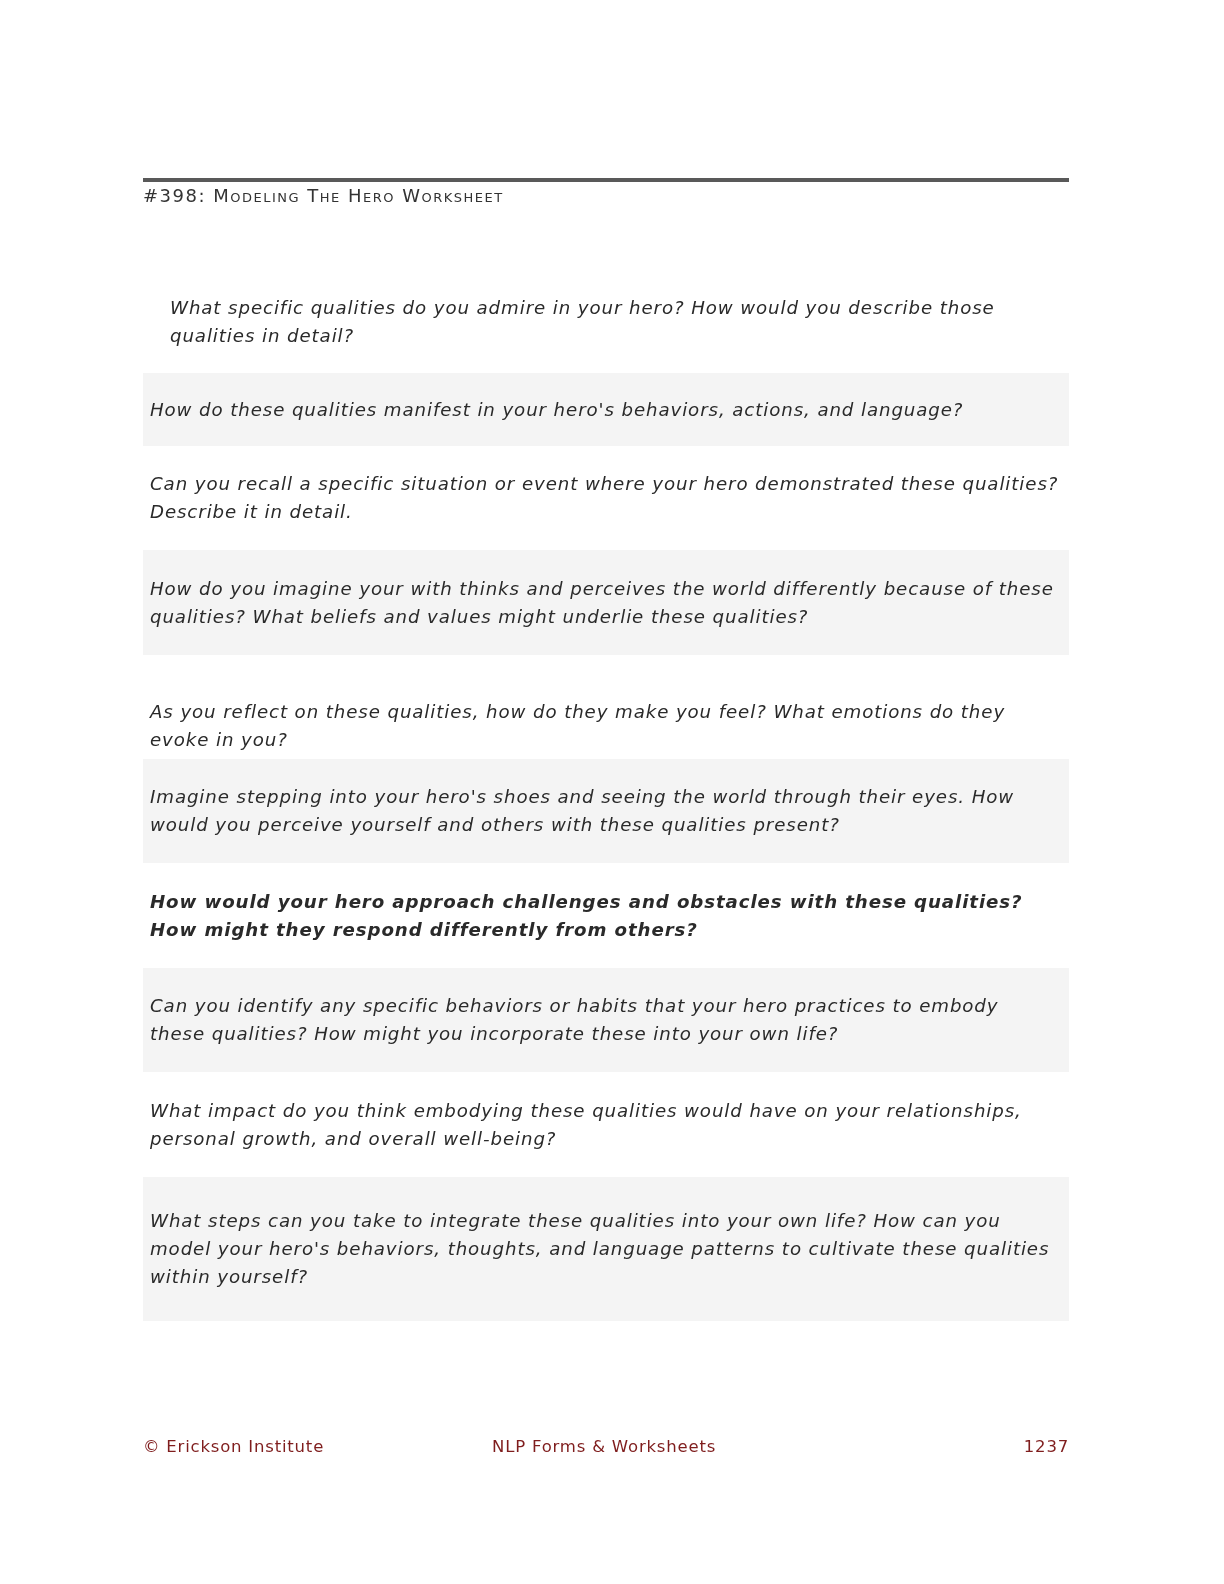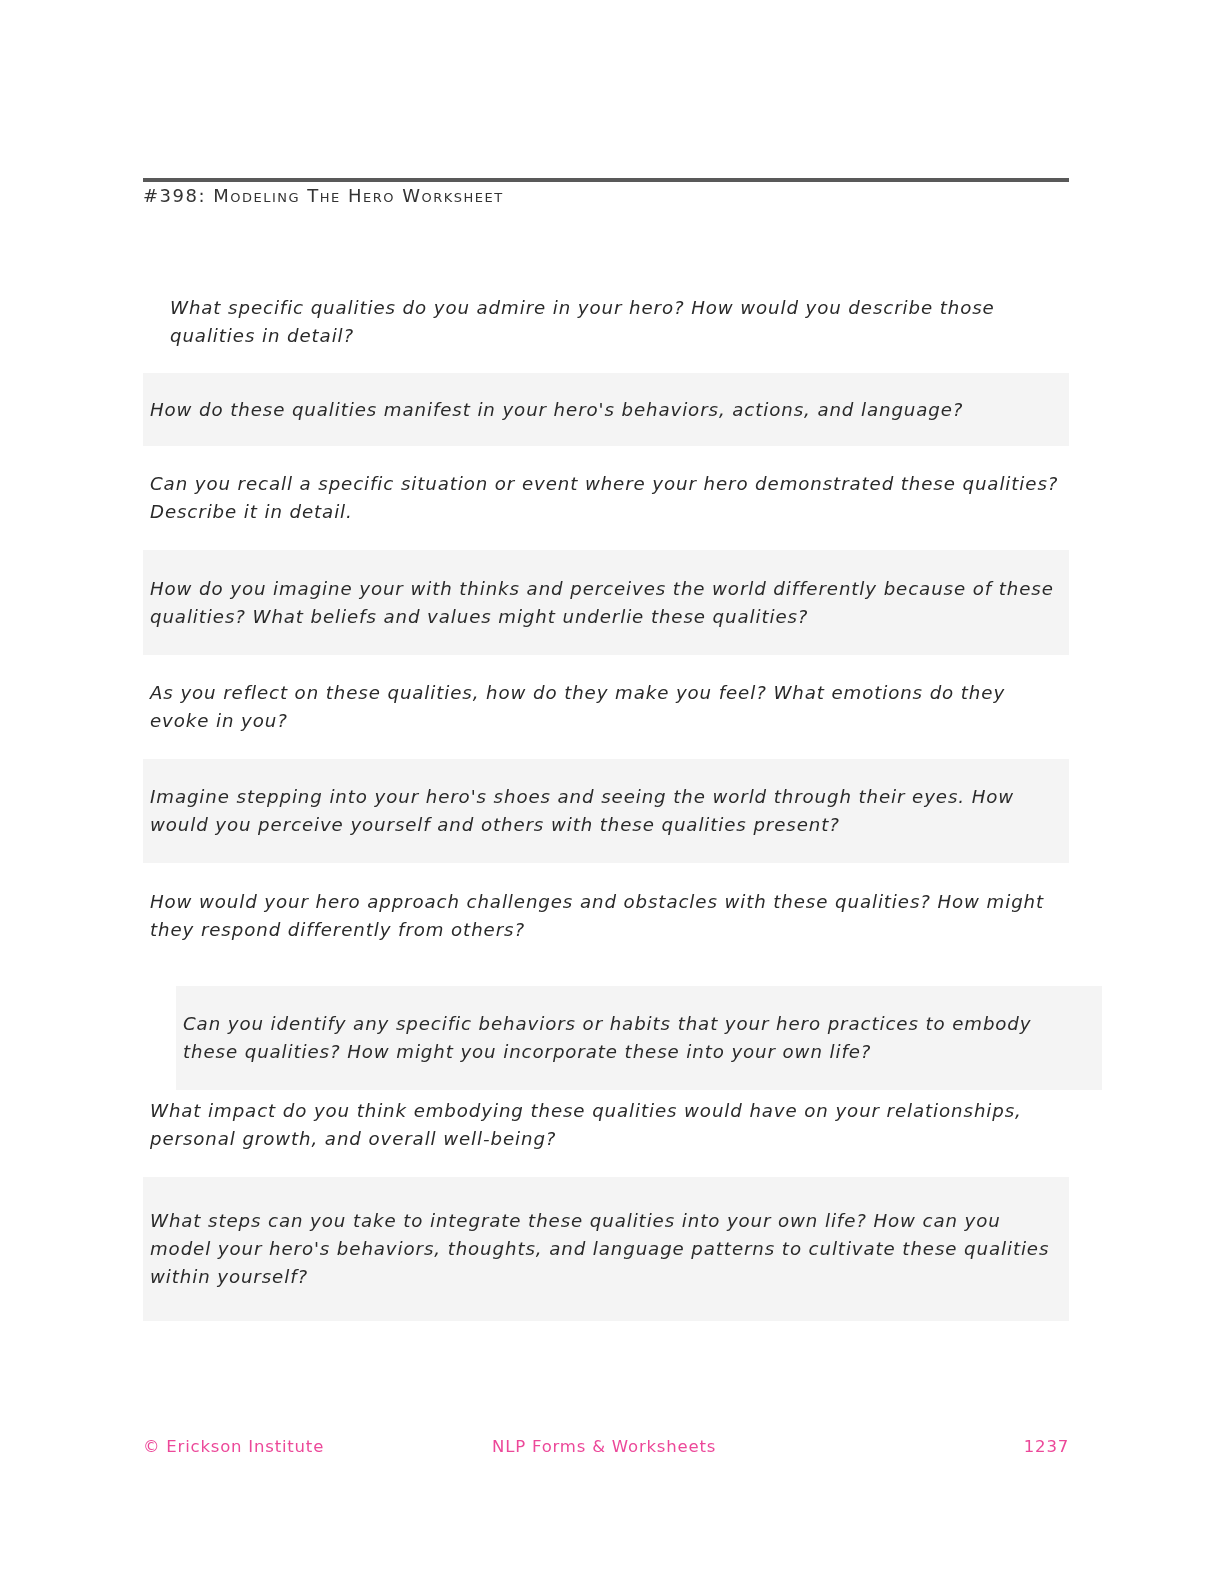--- a/index.html
+++ b/index.html
@@ -70,21 +70,21 @@
     }
     .footer {
       position: absolute;
       top: 1437px;
       left: 0;
       width: 926px;
       height: 24px;
       font-family: "DejaVu Sans", sans-serif;
       font-size: 16.5px;
       letter-spacing: 0.8px;
-      color: #ec4899;
+      color: #7f1d1d;
     }
     .footer .left { position: absolute; left: 0; top: 0; white-space: nowrap; }
     .footer .center { position: absolute; left: 349px; top: 0; white-space: nowrap; }
     .footer .right { position: absolute; right: 0; top: 0; white-space: nowrap; }
   </style>
 </head>
 <body>
 
 <div class="page">
   <div class="top-rule"></div>
@@ -96,30 +96,30 @@
     </div>
     <div class="q shaded" style="top:103px;height:73px;">
       <span>How do these qualities manifest in your hero's behaviors, actions, and language?</span>
     </div>
     <div class="q" style="top:176px;height:104px;">
       <span>Can you recall a specific situation or event where your hero demonstrated these qualities? Describe it in detail.</span>
     </div>
     <div class="q shaded" style="top:280px;height:105px;">
       <span>How do you imagine your with thinks and perceives the world differently because of these qualities? What beliefs and values might underlie these qualities?</span>
     </div>
-    <div class="q" style="top:385px;height:104px;">
+    <div class="q" style="top:404px;height:104px;">
       <span>As you reflect on these qualities, how do they make you feel? What emotions do they evoke in you?</span>
     </div>
     <div class="q shaded" style="top:489px;height:104px;">
       <span>Imagine stepping into your hero's shoes and seeing the world through their eyes. How would you perceive yourself and others with these qualities present?</span>
     </div>
-    <div class="q" style="top:593px;height:105px;">
+    <div class="q" style="top:593px;height:105px;font-weight:bold;">
       <span>How would your hero approach challenges and obstacles with these qualities? How might they respond differently from others?</span>
     </div>
-    <div class="q shaded" style="top:716px;height:104px;margin-left:33px;">
+    <div class="q shaded" style="top:698px;height:104px;">
       <span>Can you identify any specific behaviors or habits that your hero practices to embody these qualities? How might you incorporate these into your own life?</span>
     </div>
     <div class="q" style="top:802px;height:105px;justify-content:center;">
       <span>What impact do you think embodying these qualities would have on your relationships, personal growth, and overall well-being?</span>
     </div>
     <div class="q shaded" style="top:907px;height:144px;justify-content:flex-end;">
       <span>What steps can you take to integrate these qualities into your own life? How can you model your hero's behaviors, thoughts, and language patterns to cultivate these qualities within yourself?</span>
     </div>
   </div>
 

